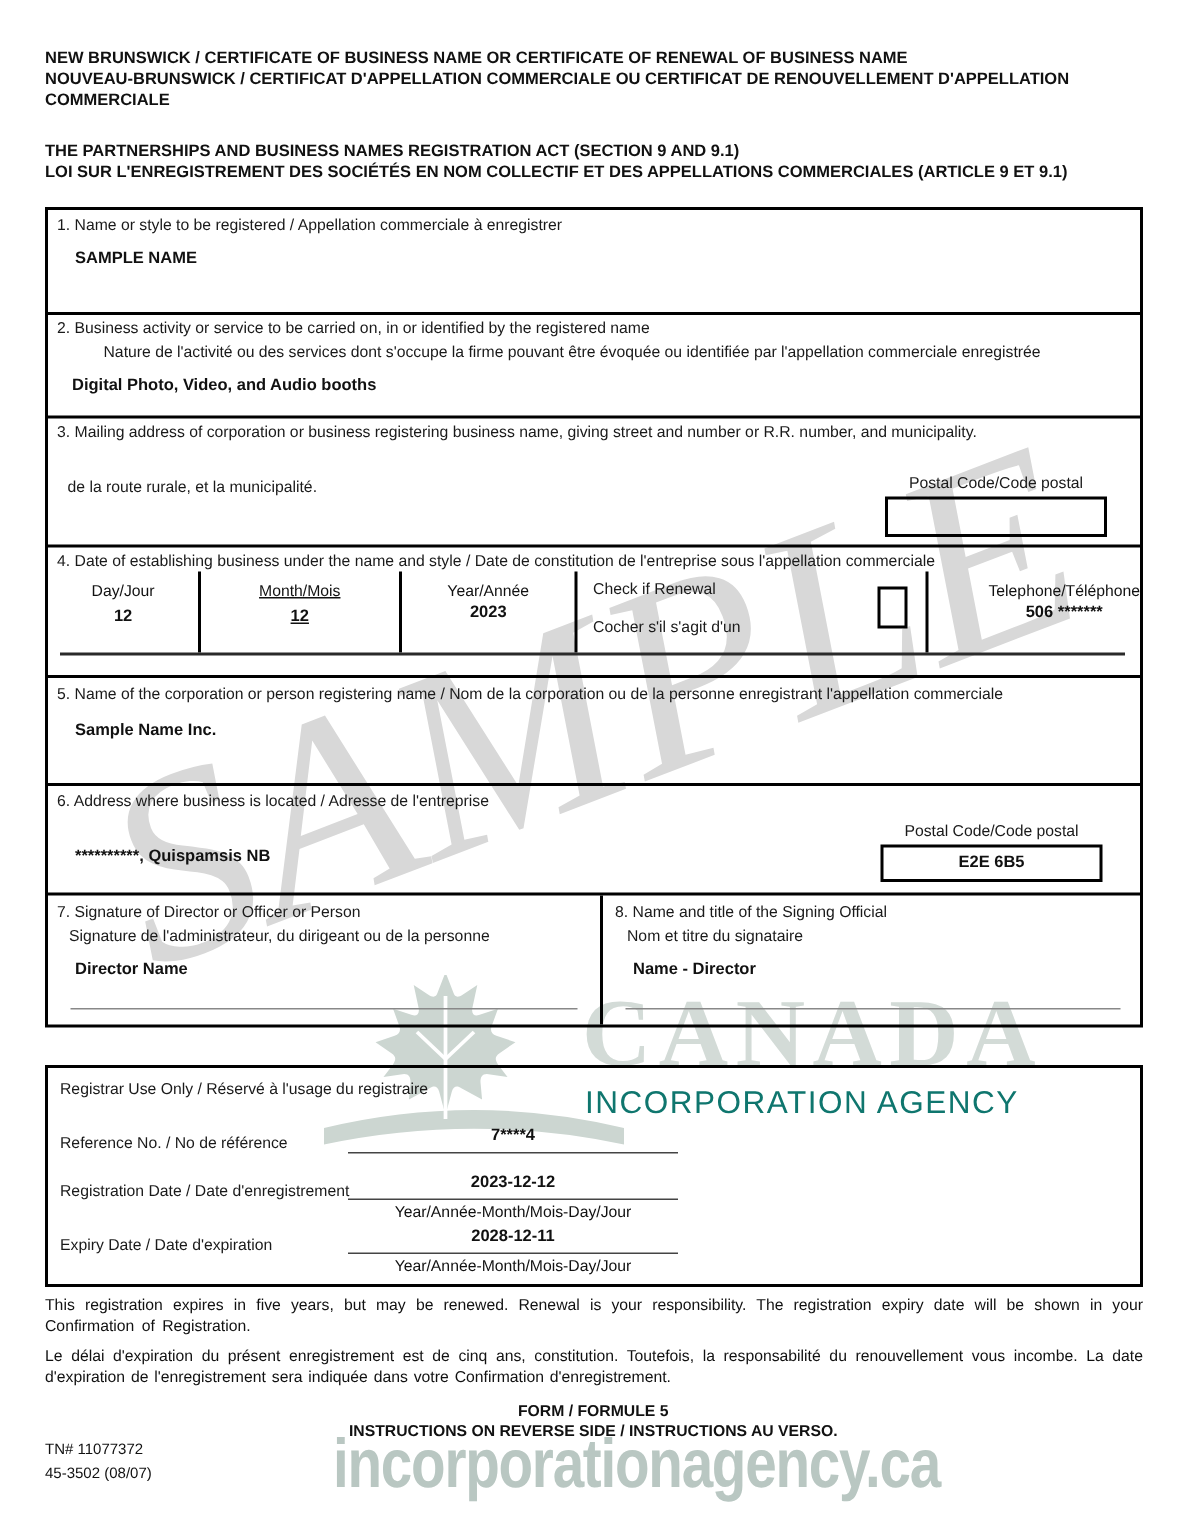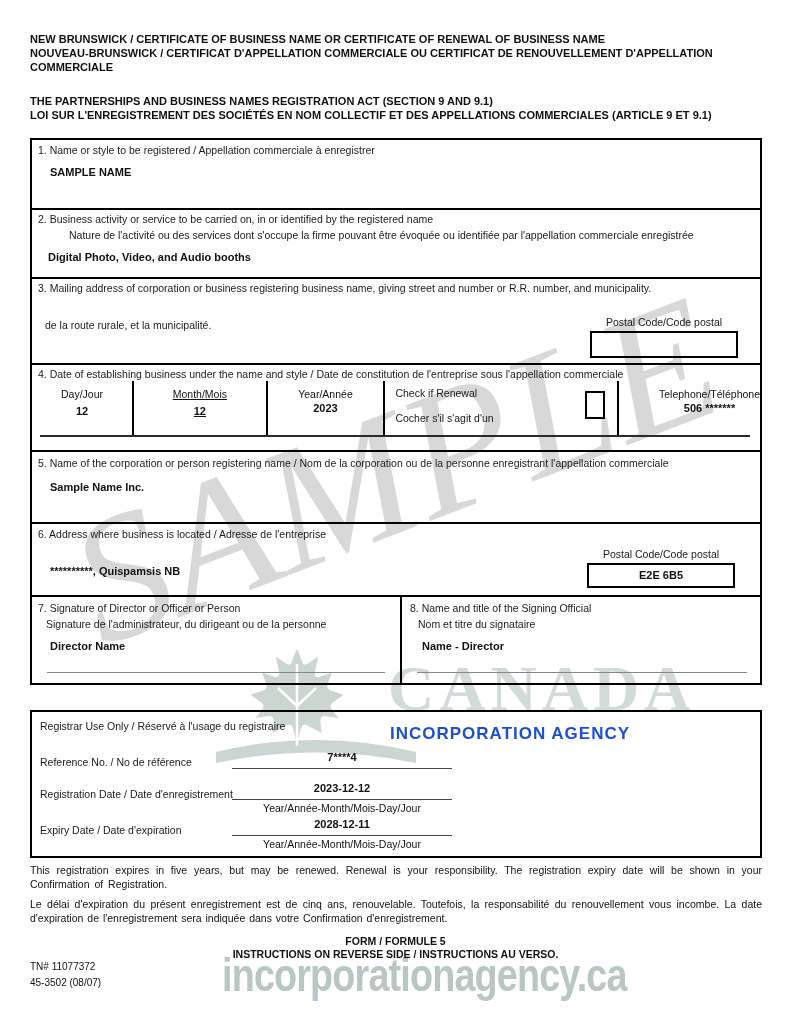--- a/index.html
+++ b/index.html
@@ -39,21 +39,21 @@
   .note{left:30px;width:732px;font-size:10.5px;line-height:13.5px;text-align:justify;z-index:1;}
   .center-line{left:0;width:791px;text-align:center;font-size:10.5px;font-weight:bold;z-index:1;}
   .tnline{left:30px;font-size:10px;z-index:1;}
   
   .wm{mix-blend-mode:multiply;}
   .wm-sample{top:280px;left:0;width:791px;height:380px;display:flex;align-items:center;justify-content:center;
              transform:rotate(-21deg);font-family:"Liberation Serif","DejaVu Serif",serif;font-style:italic;
              font-size:178px;letter-spacing:2px;color:#d8d8d8;z-index:0;white-space:nowrap;}
   .wm-canada{top:652px;left:388px;font-family:"Liberation Serif","DejaVu Serif",serif;font-weight:bold;
              font-size:64px;letter-spacing:5px;color:#d3dbd7;z-index:0;white-space:nowrap;}
-  .wm-agency{top:724px;left:390px;font-weight:bold;font-size:17px;letter-spacing:1px;color:#1d4ed8;z-index:0;white-space:nowrap;}
+  .wm-agency{top:724px;left:390px;font-weight:normal;font-size:21px;letter-spacing:1px;color:#0f766e;z-index:0;white-space:nowrap;}
   .wm-leaf{top:650px;left:216px;z-index:0;}
   .wm-site{top:948px;left:222px;font-weight:bold;font-size:46px;letter-spacing:-1px;color:#b9c7c2;
            transform:scaleX(0.82);transform-origin:left top;z-index:2;white-space:nowrap;}
 </style>
 </head>
 <body>
 
 <div class="page">
 
   <div class="abs wm wm-sample">SAMPLE</div>
@@ -169,20 +169,20 @@
     <div class="lbl" style="top:76px;left:8px;">Registration Date / Date d'enregistrement</div>
     <div class="rline" style="top:70px;">2023-12-12</div>
     <div class="rcap" style="top:90px;">Year/Année-Month/Mois-Day/Jour</div>
 
     <div class="lbl" style="top:112px;left:8px;">Expiry Date / Date d'expiration</div>
     <div class="rline" style="top:106px;">2028-12-11</div>
     <div class="rcap" style="top:126px;">Year/Année-Month/Mois-Day/Jour</div>
   </div>
 
   <div class="abs note" style="top:864px;word-spacing:2px;">This registration expires in five years, but may be renewed. Renewal is your responsibility. The registration expiry date will be shown in your Confirmation of Registration.</div>
-  <div class="abs note" style="top:898px;word-spacing:1px;">Le délai d'expiration du présent enregistrement est de cinq ans, renouvelable. Toutefois, la responsabilité du renouvellement vous incombe. La date d'expiration de l'enregistrement sera indiquée dans votre Confirmation d'enregistrement.</div>
+  <div class="abs note" style="top:898px;word-spacing:1px;">Le délai d'expiration du présent enregistrement est de cinq ans, constitution. Toutefois, la responsabilité du renouvellement vous incombe. La date d'expiration de l'enregistrement sera indiquée dans votre Confirmation d'enregistrement.</div>
 
   <div class="abs center-line" style="top:935px;">FORM / FORMULE 5</div>
   <div class="abs center-line" style="top:948px;">INSTRUCTIONS ON REVERSE SIDE / INSTRUCTIONS AU VERSO.</div>
   <div class="abs tnline" style="top:961px;">TN# 11077372</div>
   <div class="abs tnline" style="top:977px;">45-3502 (08/07)</div>
 
 </div>
 
 </body></html>

